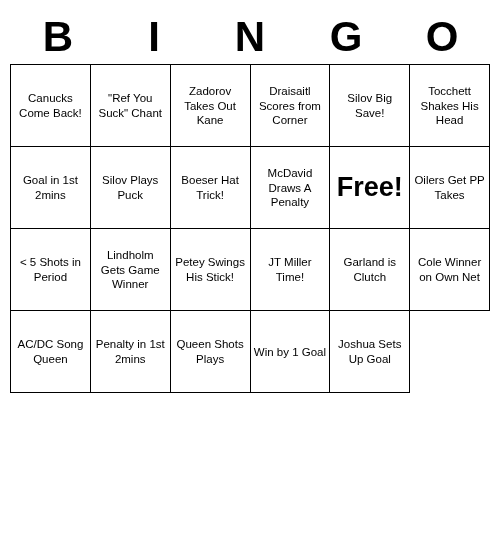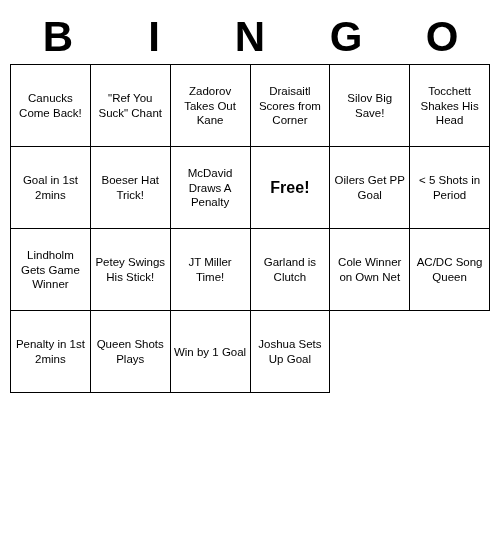--- a/index.html
+++ b/index.html
@@ -51,21 +51,21 @@
       display: flex;
       align-items: center;
       justify-content: center;
       text-align: center;
       padding: 4px 3px;
       font-size: 11.5px;
       line-height: 1.25;
     }
 
     .bingo-cell.free {
-      font-size: 16px;
+      font-size: 27px;
       font-weight: bold;
     }
 
     .bingo-cell span {
       display: block;
     }
   </style>
 </head>
 <body>
 
@@ -93,30 +93,33 @@
       <div class="bingo-cell">
         <span>Silov Big Save!</span>
       </div>
       <div class="bingo-cell">
         <span>Tocchett Shakes His Head</span>
       </div>
       <div class="bingo-cell">
         <span>Goal in 1st 2mins</span>
       </div>
       <div class="bingo-cell">
+        <span>Silov Plays Puck</span>
+      </div>
+      <div class="bingo-cell">
         <span>Boeser Hat Trick!</span>
       </div>
       <div class="bingo-cell">
         <span>McDavid Draws A Penalty</span>
       </div>
       <div class="bingo-cell free">
         <span>Free!</span>
       </div>
       <div class="bingo-cell">
-        <span>Oilers Get PP Goal</span>
+        <span>Oilers Get PP Takes</span>
       </div>
       <div class="bingo-cell">
         <span>&lt; 5 Shots in Period</span>
       </div>
       <div class="bingo-cell">
         <span>Lindholm Gets Game Winner</span>
       </div>
       <div class="bingo-cell">
         <span>Petey Swings His Stick!</span>
       </div>

